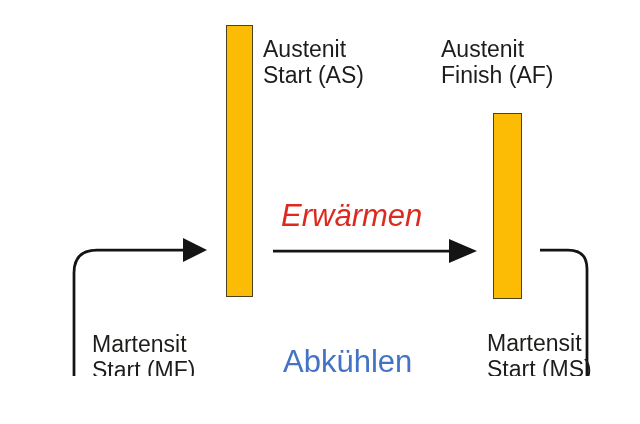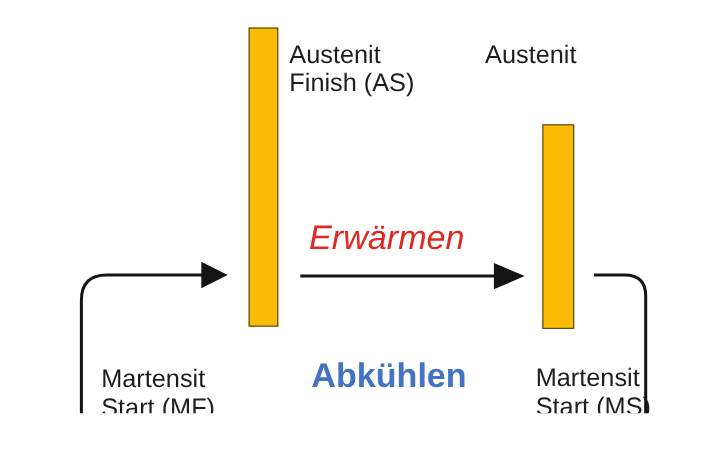--- a/index.html
+++ b/index.html
@@ -56,23 +56,22 @@
     font-size: 31px;
     line-height: 34px;
     white-space: nowrap;
   }
   .label-heating {
     left: 281px; top: 199px;
     color: var(--heating-text, #de2920);
     font-style: italic;
   }
   .label-cooling {
-    left: 283px; top: 325px;
+    left: 283px; top: 345px;
     color: var(--cooling-text, #4473c5);
-    font-weight: bold;
   }
 </style>
 </head>
 <body>
 
 <div class="canvas">
 
   <svg class="arrows-svg" viewBox="0 0 640 424" xmlns="http://www.w3.org/2000/svg">
 
     <path class="arrow-stroke" d="M 97 404 Q 74 404 74 381 L 74 273 Q 74 250 97 250 L 184 250"></path>
@@ -83,25 +82,26 @@
 
     <path class="arrow-stroke" d="M 540 250 L 568 250 Q 587 250 587 269 L 587 384 Q 587 403 568 403 L 120 403"></path>
     <polygon class="arrow-head" points="95,403 121,391 121,415"></polygon>
   </svg>
 
   <div class="bar bar-austenite-start"></div>
   <div class="bar bar-martensite-start"></div>
 
   <div class="phase-label label-as">
     <span>Austenit</span>
-    <span>Finish (AS)</span>
+    <span>Start (AS)</span>
   </div>
 
   <div class="phase-label label-af">
     <span>Austenit</span>
+    <span>Finish (AF)</span>
   </div>
 
   <div class="phase-label label-mf">
     <span>Martensit</span>
     <span>Start (MF)</span>
   </div>
 
   <div class="phase-label label-ms">
     <span>Martensit</span>
     <span>Start (MS)</span>

